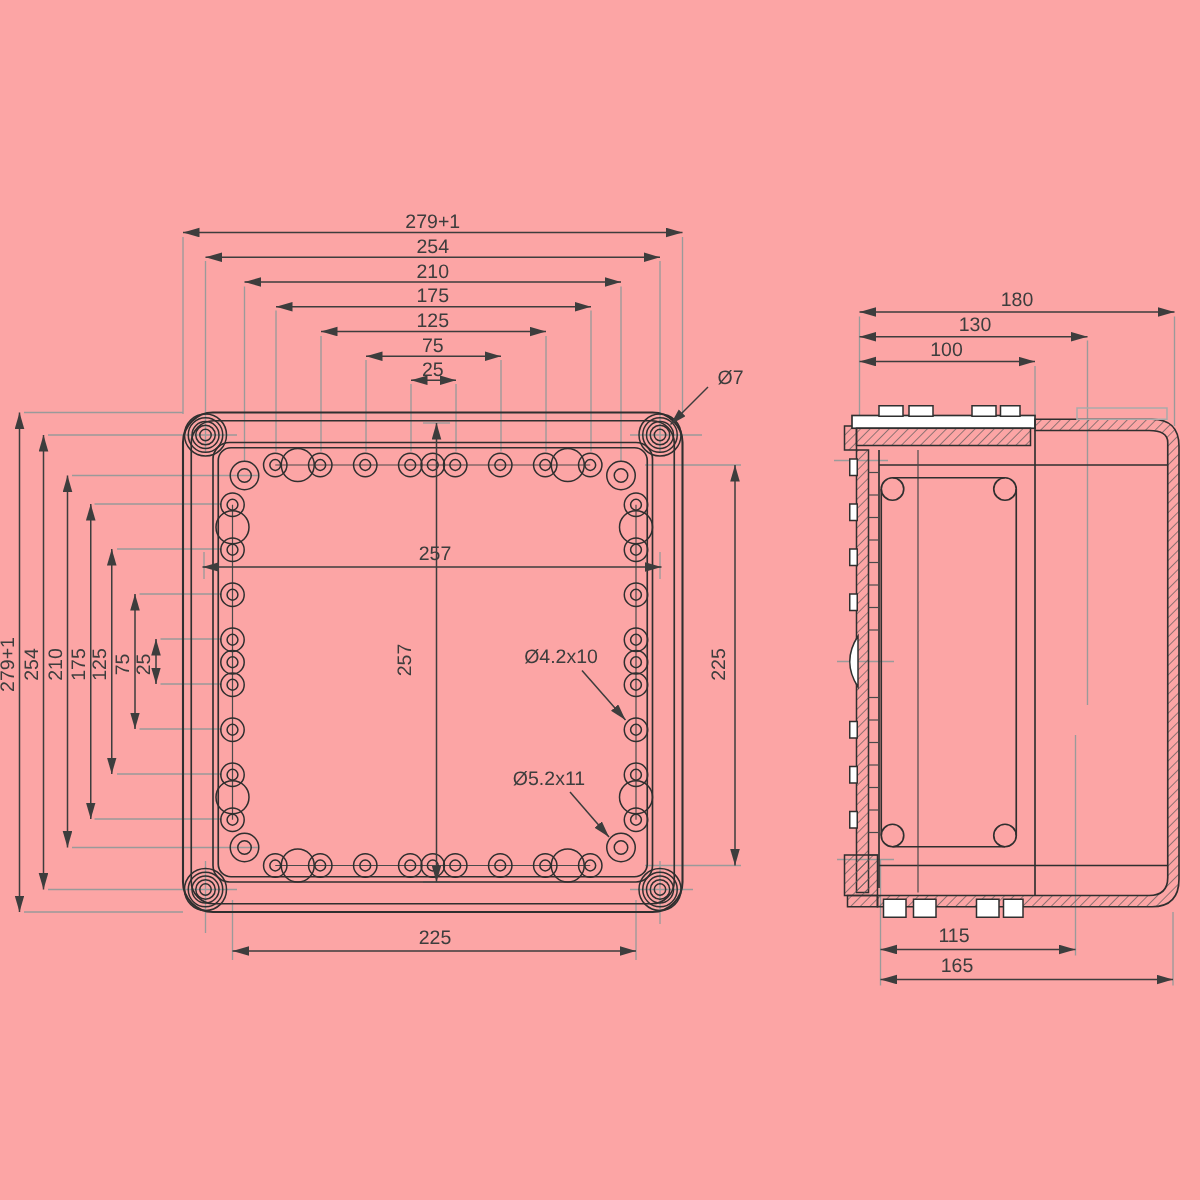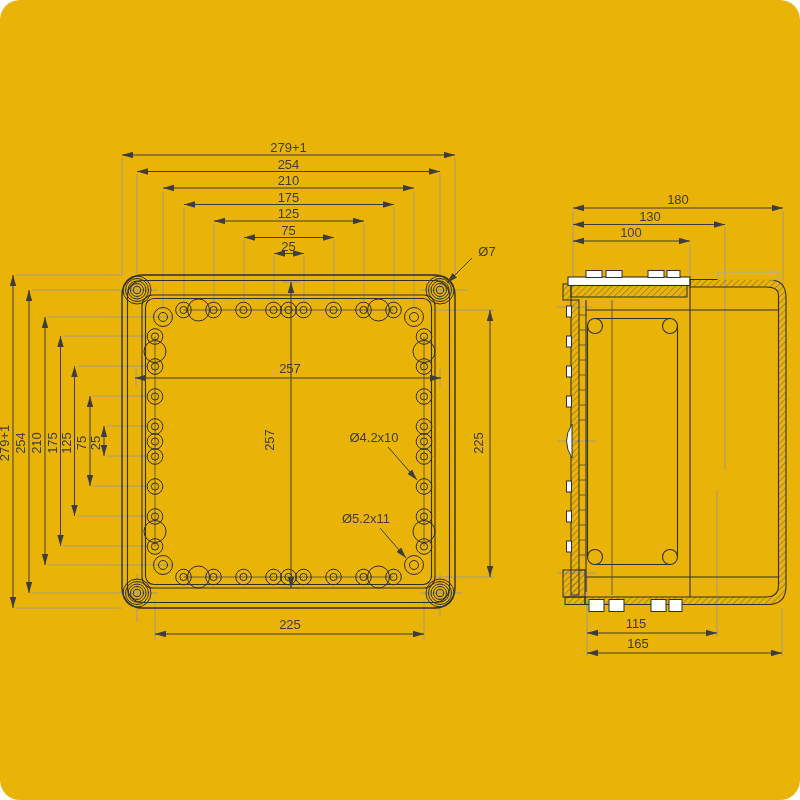--- a/index.html
+++ b/index.html
@@ -1,16 +1,16 @@
 <!DOCTYPE html>
 <html><head>
 <meta charset="utf-8">
 <style>
   html,body{margin:0;padding:0;background:#ffffff;}
-  .stage{width:800px;height:800px;background:#eab308;position:relative;font-family:"Liberation Sans",sans-serif;border-radius:20px;}
+  .stage{width:800px;height:800px;background:#fca5a5;position:relative;font-family:"Liberation Sans",sans-serif;}
   svg{display:block;}
   .edge{fill:none;stroke:#2f2f2f;stroke-width:1.1;}
   .edge2{fill:none;stroke:#2f2f2f;stroke-width:1.4;}
   .thin{fill:none;stroke:#4a4a4a;stroke-width:0.8;}
   .dim{fill:none;stroke:#3d3d3d;stroke-width:1;}
   .ext{fill:none;stroke:#9a9a9a;stroke-width:0.9;}
   .phantom{fill:none;stroke:#aaaaaa;stroke-width:1;}
   .dimtext{font-family:"Liberation Sans",sans-serif;font-size:13px;fill:#3d3d3d;}
   .whitefill{fill:#ffffff;stroke:#2f2f2f;stroke-width:1.1;}
 </style>

